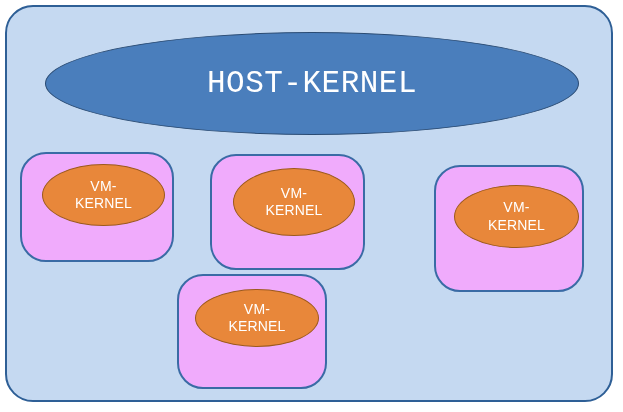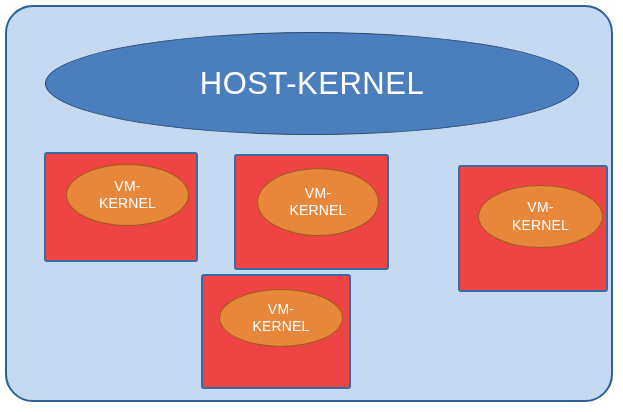--- a/index.html
+++ b/index.html
@@ -51,31 +51,30 @@
     align-items: center;
     justify-content: center;
   }
   .host-kernel-label {
     color: #ffffff;
     font-size: 31px;
     font-weight: 400;
     letter-spacing: 0.5px;
     line-height: 1;
     white-space: nowrap;
-    font-family: Liberation Sans, sans-serif;
+    font-family: Liberation Mono, monospace;
   }
 
   
   .vm-box {
     position: absolute;
     box-sizing: border-box;
-    background: #ef4444;
+    background: #f0abfc;
     border: 2px solid #3a6ba5;
-    border-radius: 3px;
-    margin-left: 24px;
+    border-radius: 26px;
   }
 
   .vm-ellipse {
     position: absolute;
     box-sizing: border-box;
     background: #e8873a;
     border: 1.5px solid #9c5a1d;
     border-radius: 50%;
     display: flex;
     flex-direction: column;

